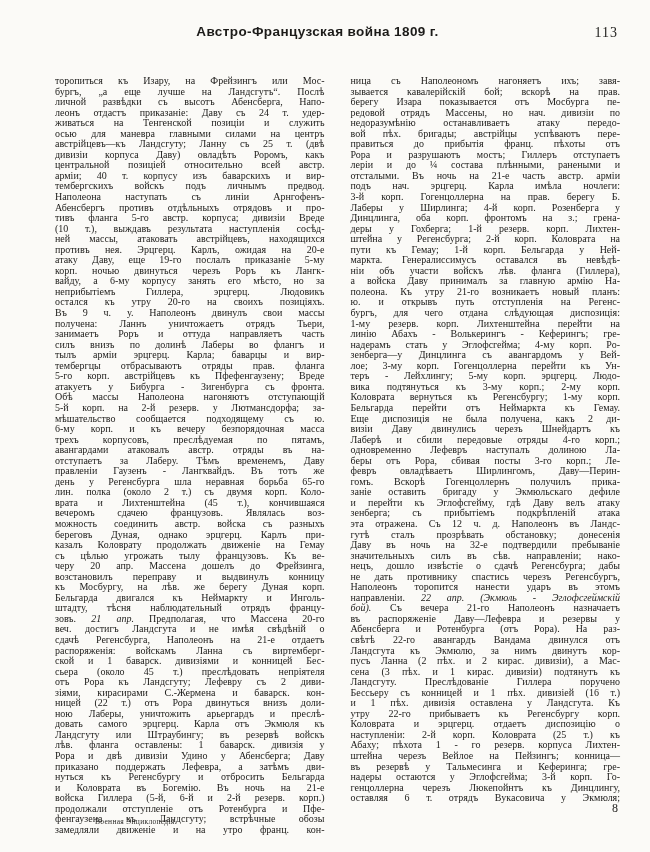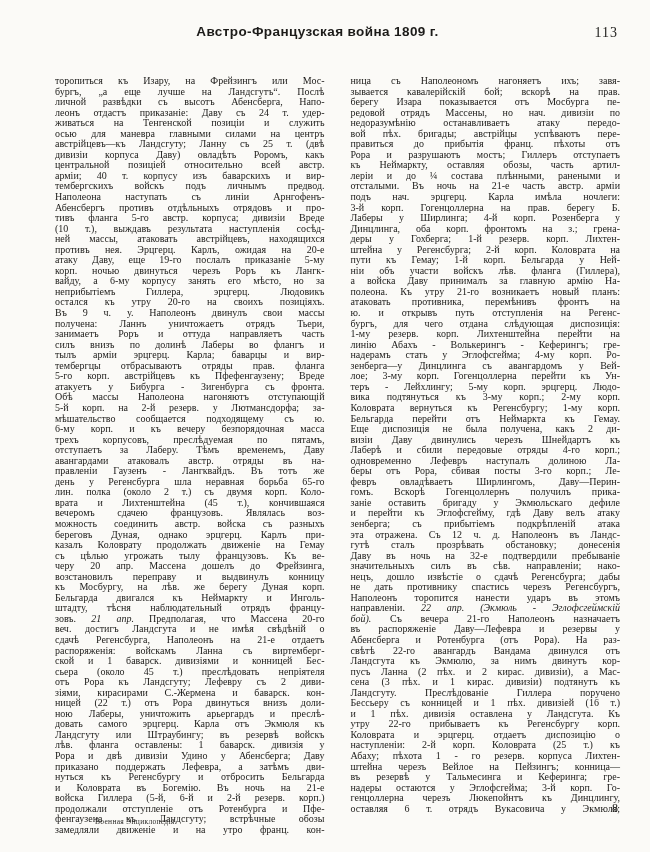--- a/index.html
+++ b/index.html
@@ -97,22 +97,22 @@
         <div class="tline">силъ внизъ по долинѣ Лаберы во флангъ и</div>
         <div class="tline">тылъ арміи эрцгерц. Карла; баварцы и вир-</div>
         <div class="tline">тембергцы отбрасываютъ отряды прав. фланга</div>
         <div class="tline">5-го корп. австрійцевъ къ Пфефенгаузену; Вреде</div>
         <div class="tline">атакуетъ у Бибурга - Зигенбурга съ фронта.</div>
         <div class="tline">Обѣ массы Наполеона нагоняютъ отступающій</div>
         <div class="tline">5-й корп. на 2-й резерв. у Лютмансдорфа; за-</div>
         <div class="tline">мѣшательство сообщается подходящему съ ю.</div>
         <div class="tline">6-му корп. и къ вечеру безпорядочная масса</div>
         <div class="tline">трехъ корпусовъ, преслѣдуемая по пятамъ,</div>
+        <div class="tline">авангардами атаковалъ австр. отряды въ на-</div>
         <div class="tline">отступаетъ за Лаберу. Тѣмъ временемъ, Даву</div>
-        <div class="tline">авангардами атаковалъ австр. отряды въ на-</div>
         <div class="tline">правленіи Гаузенъ - Лангквайдъ. Въ тотъ же</div>
         <div class="tline">день у Регенсбурга шла неравная борьба 65-го</div>
         <div class="tline">лин. полка (около 2 т.) съ двумя корп. Коло-</div>
         <div class="tline">врата и Лихтенштейна (45 т.), кончившаяся</div>
         <div class="tline">вечеромъ сдачею французовъ. Являлась воз-</div>
         <div class="tline">можность соединить австр. войска съ разныхъ</div>
         <div class="tline">береговъ Дуная, однако эрцгерц. Карлъ при-</div>
         <div class="tline">казалъ Коловрату продолжать движеніе на Гемау</div>
         <div class="tline">съ цѣлью угрожать тылу французовъ. Къ ве-</div>
         <div class="tline">черу 20 апр. Массена дошелъ до Фрейзинга,</div>
@@ -144,34 +144,33 @@
       </div>
     <div class="col">
         <div class="tline">ница съ Наполеономъ нагоняетъ ихъ; завя-</div>
         <div class="tline">зывается кавалерійскій бой; вскорѣ на прав.</div>
         <div class="tline">берегу Изара показывается отъ Мосбурга пе-</div>
         <div class="tline">редовой отрядъ Массены, но нач. дивизіи по</div>
         <div class="tline">недоразумѣнію останавливаетъ атаку передо-</div>
         <div class="tline">вой пѣх. бригады; австрійцы успѣваютъ пере-</div>
         <div class="tline">правиться до прибытія франц. пѣхоты отъ</div>
         <div class="tline">Рора и разрушаютъ мостъ; Гиллеръ отступаетъ</div>
-        <div class="tline">къ Неймаркту, оставляя обозы, часть артил-</div>
         <div class="tline">леріи и до ¼ состава плѣнными, ранеными и</div>
         <div class="tline">отсталыми. Въ ночь на 21-е часть австр. арміи</div>
         <div class="tline">подъ нач. эрцгерц. Карла имѣла ночлеги:</div>
         <div class="tline">3-й корп. Гогенцоллерна на прав. берегу Б.</div>
         <div class="tline">Лаберы у Ширлинга; 4-й корп. Розенберга у</div>
         <div class="tline">Динцлинга, оба корп. фронтомъ на з.; грена-</div>
         <div class="tline">деры у Гохберга; 1-й резерв. корп. Лихтен-</div>
         <div class="tline">штейна у Регенсбурга; 2-й корп. Коловрата на</div>
         <div class="tline">пути къ Гемау; 1-й корп. Бельгарда у Ней-</div>
+        <div class="tline">маркта. Генералиссимусъ оставался въ невѣдѣ-</div>
         <div class="tline">ніи объ участи войскъ лѣв. фланга (Гиллера),</div>
         <div class="tline">а войска Даву принималъ за главную армію На-</div>
         <div class="tline">полеона. Къ утру 21-го возникаетъ новый планъ:</div>
-        <div class="tline">атаковать противника, перемѣнивъ фронтъ на</div>
         <div class="tline">ю. и открывъ путь отступленія на Регенс-</div>
         <div class="tline">бургъ, для чего отдана слѣдующая диспозиція:</div>
         <div class="tline">1-му резерв. корп. Лихтенштейна перейти на</div>
         <div class="tline">линію Абахъ - Волькерингъ - Кеферингъ; гре-</div>
         <div class="tline">надерамъ стать у Эглофсгейма; 4-му корп. Ро-</div>
         <div class="tline">зенберга—у Динцлинга съ авангардомъ у Вей-</div>
         <div class="tline">лое; 3-му корп. Гогенцоллерна перейти къ Ун-</div>
         <div class="tline">теръ - Лейхлингу; 5-му корп. эрцгерц. Людо-</div>
         <div class="tline">вика подтянуться къ 3-му корп.; 2-му корп.</div>
         <div class="tline">Коловрата вернуться къ Регенсбургу; 1-му корп.</div>

